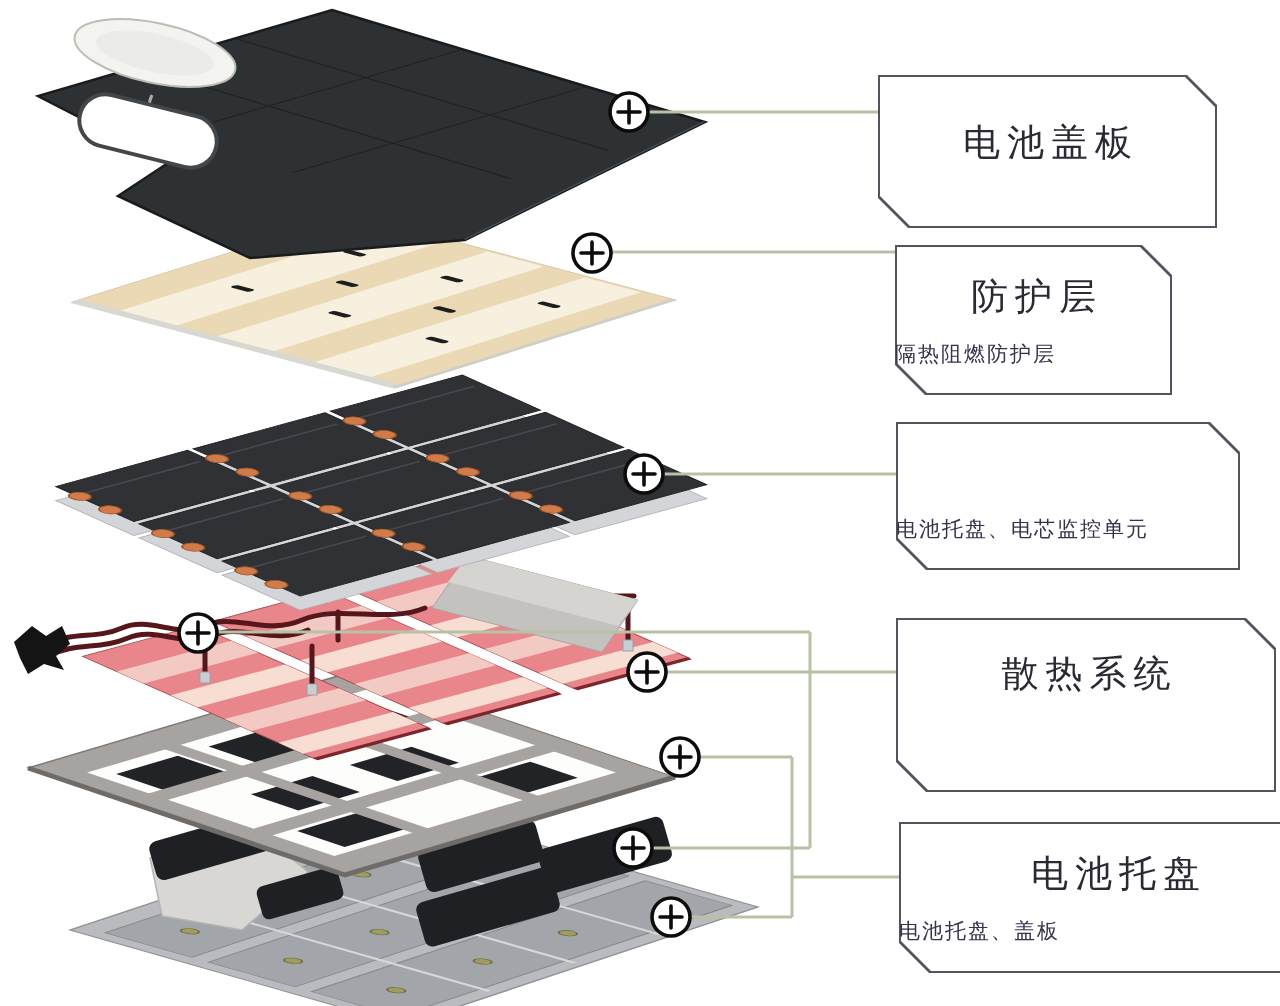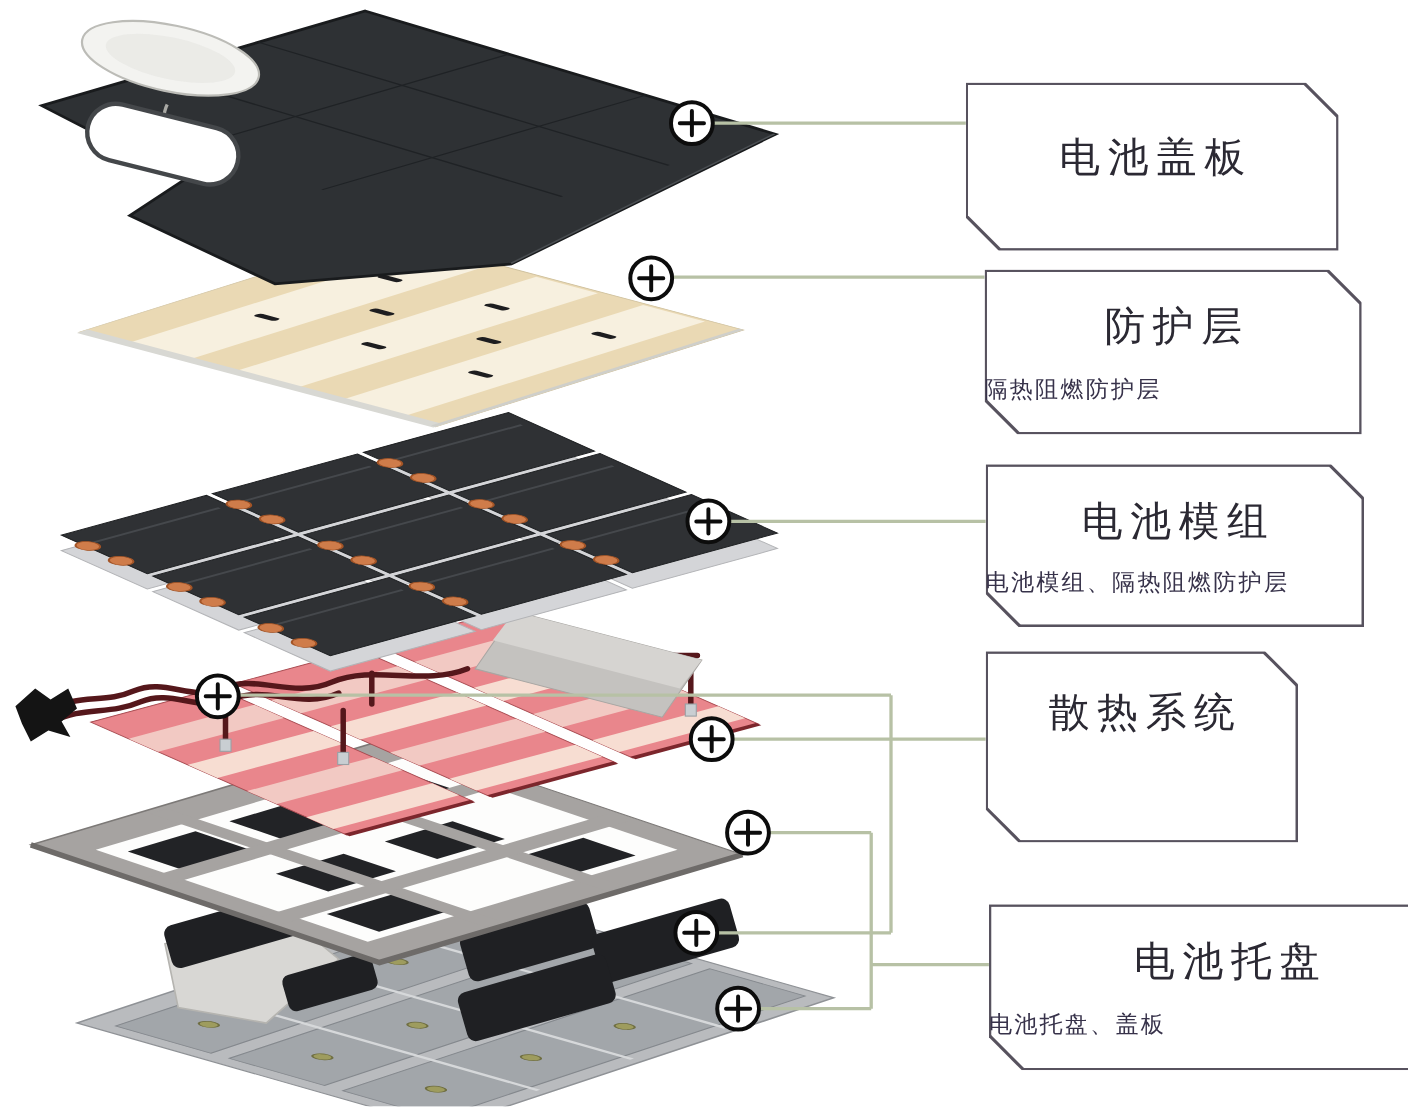--- a/index.html
+++ b/index.html
@@ -12,23 +12,23 @@
   .cut{clip-path:polygon(0 0, calc(100% - 30px) 0, 100% 30px, 100% 100%, 30px 100%, 0 calc(100% - 30px));}
   .tag-border{position:absolute;inset:0;background:#57525e;}
   .tag-fill{position:absolute;inset:2px;background:#ffffff;}
   .tag-title{position:absolute;left:0;right:0;top:18%;text-align:center;
              font-size:37px;font-weight:500;color:#2b2933;letter-spacing:7px;text-indent:7px;white-space:nowrap;}
   .tag-sub{position:absolute;left:0;right:0;top:63%;text-align:left;
            font-size:21px;font-weight:500;color:#37324a;letter-spacing:2px;white-space:nowrap;}
   .tag--solo .tag-title{top:28%;}
 
   .tag1{left:878px;top:75px;width:339px;height:153px;}
-  .tag2{left:895px;top:245px;width:343px;height:150px;border-radius:27px;}
+  .tag2{left:895px;top:245px;width:277px;height:150px;border-radius:27px;}
   .tag3{left:896px;top:422px;width:344px;height:148px;}
-  .tag4{left:896px;top:592px;width:284px;height:174px;}
+  .tag4{left:896px;top:618px;width:380px;height:174px;}
   .tag5{left:899px;top:822px;width:389px;height:151px;padding-left:44px;}
 </style>
 </head>
 <body>
 
 <div class="stage">
 
 <svg class="art" width="1280" height="1006" viewBox="0 0 1280 1006">
   <defs>
     <g id="xmarker">
@@ -265,22 +265,21 @@
 <div class="tag tag2">
   <div class="tag-border cut"></div>
   <div class="tag-fill cut"></div>
   <div class="tag-title">防护层</div>
   <div class="tag-sub">隔热阻燃防护层</div>
 </div>
 
 <div class="tag tag3">
   <div class="tag-border cut"></div>
   <div class="tag-fill cut"></div>
-  <div class="tag-title">电池模组</div>
-  <div class="tag-sub">电池模组、隔热阻燃防护层</div>
+  <div class="tag-sub">电池托盘、电芯监控单元</div>
 </div>
 
 <div class="tag tag4">
   <div class="tag-border cut"></div>
   <div class="tag-fill cut"></div>
   <div class="tag-title">散热系统</div>
 </div>
 
 <div class="tag tag5">
   <div class="tag-border cut"></div>

